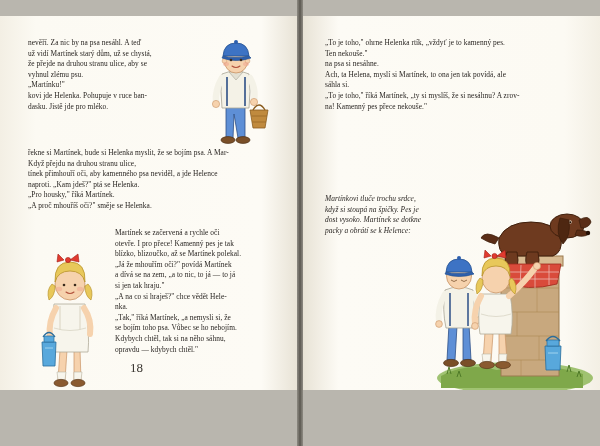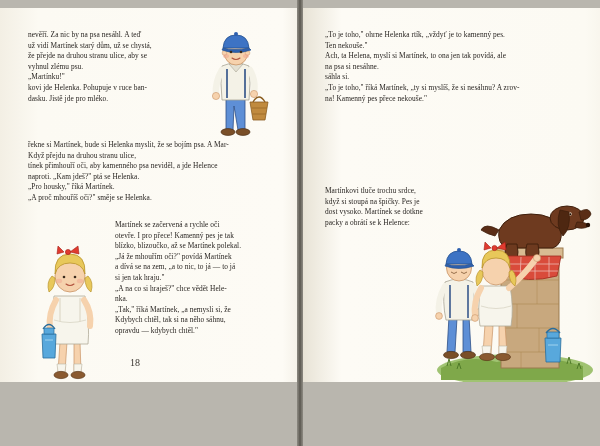--- a/index.html
+++ b/index.html
@@ -14,25 +14,24 @@
     font-family: "Liberation Serif", serif;
   }
   #book {
     position: relative;
     width: 600px;
     height: 446px;
     background: #b9b6ae;
   }
   .page {
     position: absolute;
-    top: 8px;
+    top: 16px;
     height: 374px;
     background: #fbf9f2;
     overflow: hidden;
-    padding-left: 24px;
   }
   .page.left {
     left: 0;
     width: 297px;
     background: linear-gradient(to right, #f3efe4 0%, #fcfaf3 12%, #fdfbf5 88%, #e8e3d6 100%);
   }
   .page.right {
     left: 303px;
     width: 297px;
     background: linear-gradient(to left, #f3efe4 0%, #fcfaf3 12%, #fdfbf5 88%, #e8e3d6 100%);
@@ -56,21 +55,21 @@
   .text-col p {
     margin: 0 0 0 0;
     text-indent: 10px;
   }
   .text-col p.noindent {
     text-indent: 0;
   }
   .page-num {
     position: absolute;
     bottom: 14px;
-    font-size: 10px;
+    font-size: 13px;
     color: #3a3631;
     font-family: "Liberation Serif", serif;
   }
   .pn-left { left: 130px; }
 
   
   .illus {
     position: absolute;
   }
   svg { display: block; }
@@ -104,20 +103,21 @@
     <div class="text-col" style="left:115px; top:212px; width:156px;">
       <p class="noindent">Martínek se začervená a rychle oči</p>
       <p class="noindent">otevře. I pro přece! Kamenný pes je tak</p>
       <p class="noindent">blízko, blizoučko, až se Martínek polekal.</p>
       <p class="noindent">„Já že mhouřím oči?" povídá Martínek</p>
       <p class="noindent">a dívá se na zem, „a to nic, to já — to já</p>
       <p class="noindent">si jen tak hraju."</p>
       <p class="noindent">„A na co si hraješ?" chce vědět Hele-</p>
       <p class="noindent">nka.</p>
       <p class="noindent">„Tak," říká Martínek, „a nemysli si, že</p>
+      <p class="noindent">se bojím toho psa. Vůbec se ho nebojím.</p>
       <p class="noindent">Kdybych chtěl, tak si na něho sáhnu,</p>
       <p class="noindent">opravdu — kdybych chtěl."</p>
     </div>
 
     <div class="illus" style="left:196px; top:18px; width:80px; height:118px;">
       <svg width="80" height="118" viewBox="0 0 80 118">
 
         <path d="M30 72 L30 104 L37 104 L38 80 L42 104 L49 104 L49 72 Z" fill="#5e8fd6" stroke="#2d4f86" stroke-width="0.8"></path>
 
         <ellipse cx="32" cy="106" rx="7" ry="3.4" fill="#7a4f28" stroke="#4d2f16" stroke-width="0.7"></ellipse>
@@ -202,28 +202,28 @@
     <div class="page-num pn-left">18</div>
   </div>
 
   <div class="gutter"></div>
 
   <div class="page right">
 
     <div class="text-col" style="left:22px; top:22px; width:250px;">
       <p class="noindent">„To je toho," ohrne Helenka rtík, „vždyť je to kamenný pes.</p>
       <p class="noindent">Ten nekouše."</p>
+      <p class="noindent">na psa si nesáhne.</p>
       <p class="noindent">Ach, ta Helena, myslí si Martínek, to ona jen tak povídá, ale</p>
-      <p class="noindent">na psa si nesáhne.</p>
       <p class="noindent">sáhla si.</p>
       <p class="noindent">„To je toho," říká Martínek, „ty si myslíš, že si nesáhnu? A zrov-</p>
       <p class="noindent">na! Kamenný pes přece nekouše."</p>
     </div>
 
-    <div class="text-col" style="left:22px; top:178px; width:100px;">
+    <div class="text-col" style="left:22px; top:178px; width:100px;font-style:italic;">
       <p class="noindent">Martínkovi tluče trochu srdce,</p>
       <p class="noindent">když si stoupá na špičky. Pes je</p>
       <p class="noindent">dost vysoko. Martínek se dotkne</p>
       <p class="noindent">packy a obrátí se k Helence:</p>
     </div>
 
     <div class="illus" style="left:124px; top:148px; width:168px; height:236px;">
       <svg width="168" height="236" viewBox="0 0 168 236">
 
         <ellipse cx="88" cy="214" rx="78" ry="16" fill="#8fb85a" opacity="0.85"></ellipse>

